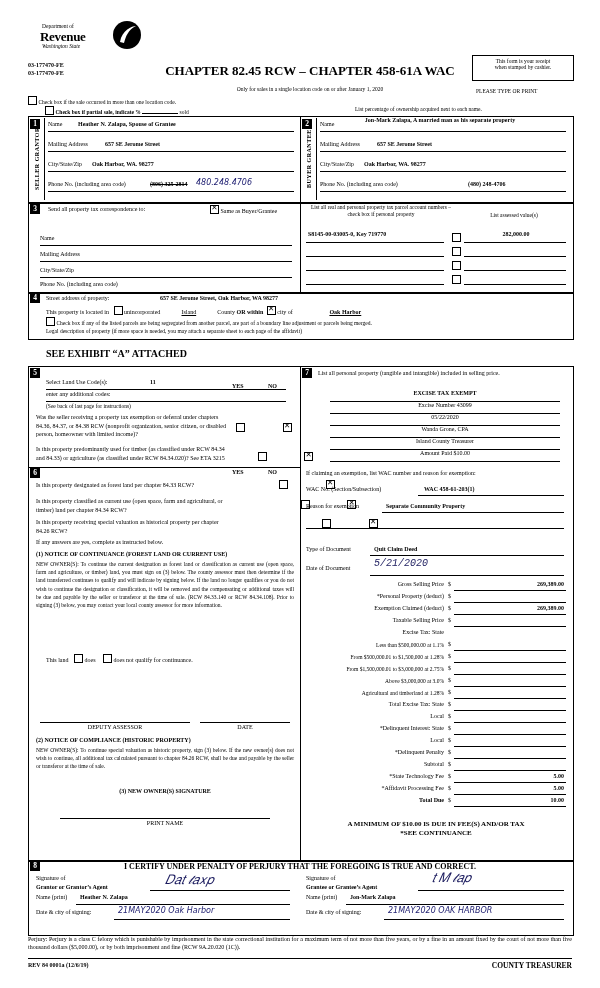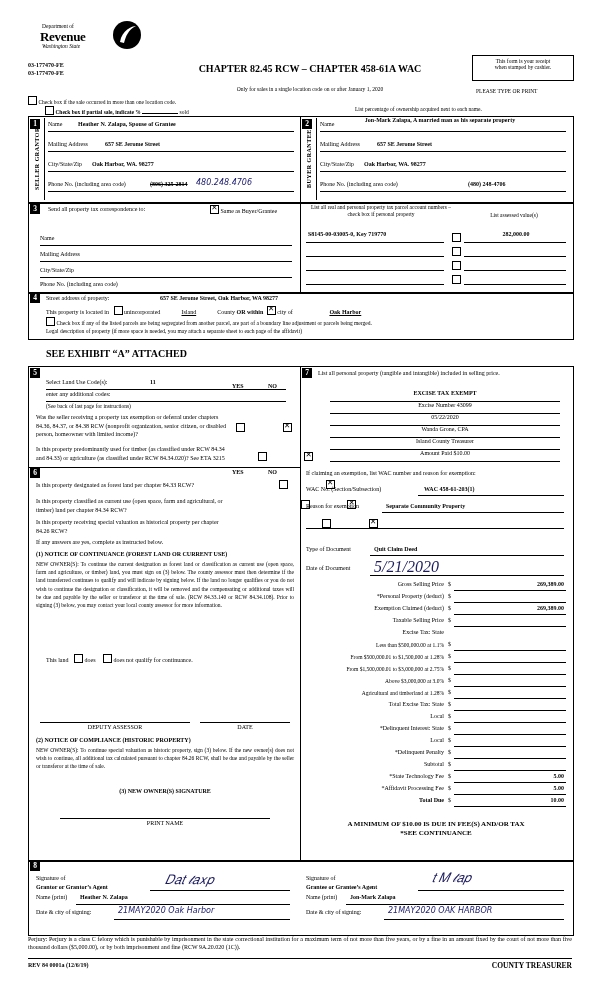--- a/index.html
+++ b/index.html
@@ -14,21 +14,21 @@
   .box{border:1px solid #000;}
   .ln{border-bottom:1px solid #000;}
   .tiny{font-size:5.5px;}
   .sm{font-size:6px;}
   .chk{display:inline-block;width:7px;height:7px;border:1px solid #000;vertical-align:-1px;position:relative;}
   .chk.x:after{content:"\2715";position:absolute;left:0.2px;top:-2.2px;font-size:7.5px;line-height:8px;}
   .hand{font-family:"DejaVu Sans",sans-serif;font-style:italic;color:#1a1a6e;}
   .vert{writing-mode:vertical-rl;transform:rotate(180deg);text-align:center;}
   .secnum{display:inline-block;width:10px;height:10px;background:#000;color:#fff;font-weight:bold;font-size:7.5px;text-align:center;line-height:10px;}
   .sig{font-family:"DejaVu Sans",sans-serif;font-size:13px;color:#1b1b5e;font-style:italic;}
-  .sig2{font-family:Liberation Serif, serif;font-size:16px;color:#1b1b5e;font-style:italic;}
+  .sig2{font-family:Liberation Mono, monospace;font-size:10px;color:#1b1b5e;font-style:italic;}
   .strike{text-decoration:line-through;}
 </style>
 </head>
 <body>
 
 <div class="page">
 
   
   <div class="abs" style="left:28px;top:22px;width:120px;">
     <div style="position:relative;height:30px;">
@@ -38,21 +38,21 @@
       <svg class="abs" style="left:84px;top:-2px;" width="30" height="30" viewBox="0 0 30 30">
         <circle cx="15" cy="15" r="14" fill="#000"></circle>
         <path d="M8 22 C10 10, 20 6, 24 6 C16 10, 14 16, 12 23 Z" fill="#fff"></path>
       </svg>
     </div>
   </div>
 
   <div class="abs b sm" style="left:28px;top:62px;">03-177470-FE</div>
   <div class="abs b sm" style="left:28px;top:70px;">03-177470-FE</div>
 
-  <div class="abs b c" style="left:150px;top:63px;width:320px;font-size:10px;">CHAPTER 82.45 RCW – CHAPTER 458-61A WAC</div>
+  <div class="abs b c" style="left:150px;top:63px;width:320px;font-size:13px;">CHAPTER 82.45 RCW – CHAPTER 458-61A WAC</div>
   <div class="abs c tiny" style="left:150px;top:86px;width:320px;">Only for sales in a single location code on or after January 1, 2020</div>
 
   <div class="abs box c" style="left:472px;top:55px;width:100px;height:22px;padding-top:2px;">
     <div class="tiny">This form is your receipt</div>
     <div class="tiny">when stamped by cashier.</div>
   </div>
   <div class="abs tiny" style="left:476px;top:88px;">PLEASE TYPE OR PRINT</div>
 
   <div class="abs tiny" style="left:28px;top:96px;">
     <span class="chk"></span>
@@ -417,20 +417,21 @@
       <span class="abs ln" style="left:148px;top:10px;width:112px;"></span>
     </div>
   </div>
 
   <div class="abs b c" style="left:306px;top:820px;width:260px;font-size:7px;text-align:center;">A MINIMUM OF $10.00 IS DUE IN FEE(S) AND/OR TAX</div>
   <div class="abs b c" style="left:306px;top:829px;width:260px;font-size:7px;">*SEE CONTINUANCE</div>
 
   
   <div class="abs box" style="left:28px;top:860px;width:544px;height:74px;"></div>
   <div class="abs secnum" style="left:30px;top:861px;">8</div>
+  <div class="abs b c" style="left:46px;top:862px;width:508px;font-size:8px;">I CERTIFY UNDER PENALTY OF PERJURY THAT THE FOREGOING IS TRUE AND CORRECT.</div>
 
   <div class="abs sm" style="left:36px;top:875px;">Signature of</div>
   <div class="abs sm b" style="left:36px;top:884px;">Grantor or Grantor’s Agent</div>
   <div class="abs sig" style="left:165px;top:872px;">𝐷𝑎𝑡 𝓉𝑎𝑥𝑝</div>
   <div class="abs ln" style="left:150px;top:890px;width:140px;"></div>
 
   <div class="abs sm" style="left:306px;top:875px;">Signature of</div>
   <div class="abs sm b" style="left:306px;top:884px;">Grantee or Grantee’s Agent</div>
   <div class="abs sig" style="left:432px;top:870px;">𝑡 𝑀 𝓉𝑎𝑝</div>
   <div class="abs ln" style="left:418px;top:890px;width:146px;"></div>

